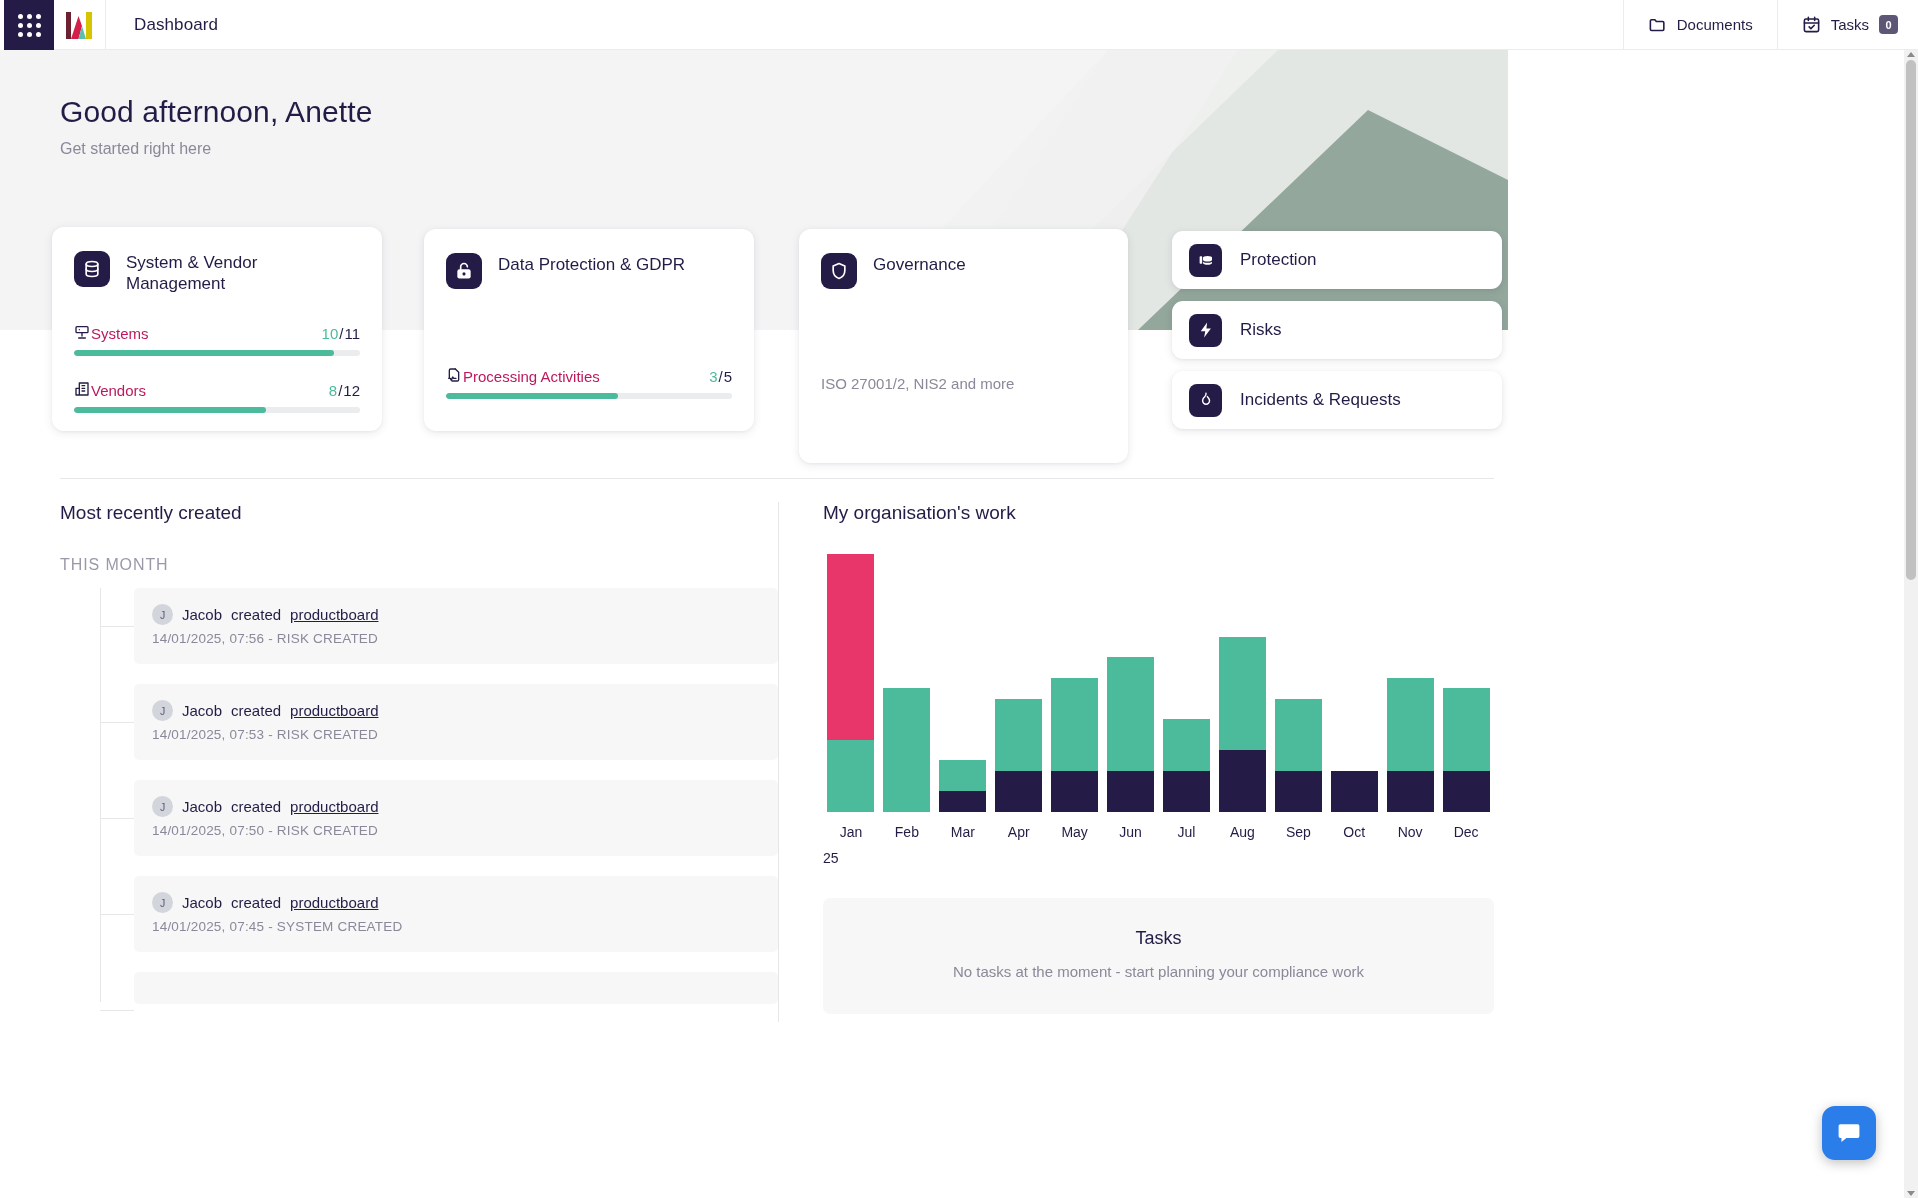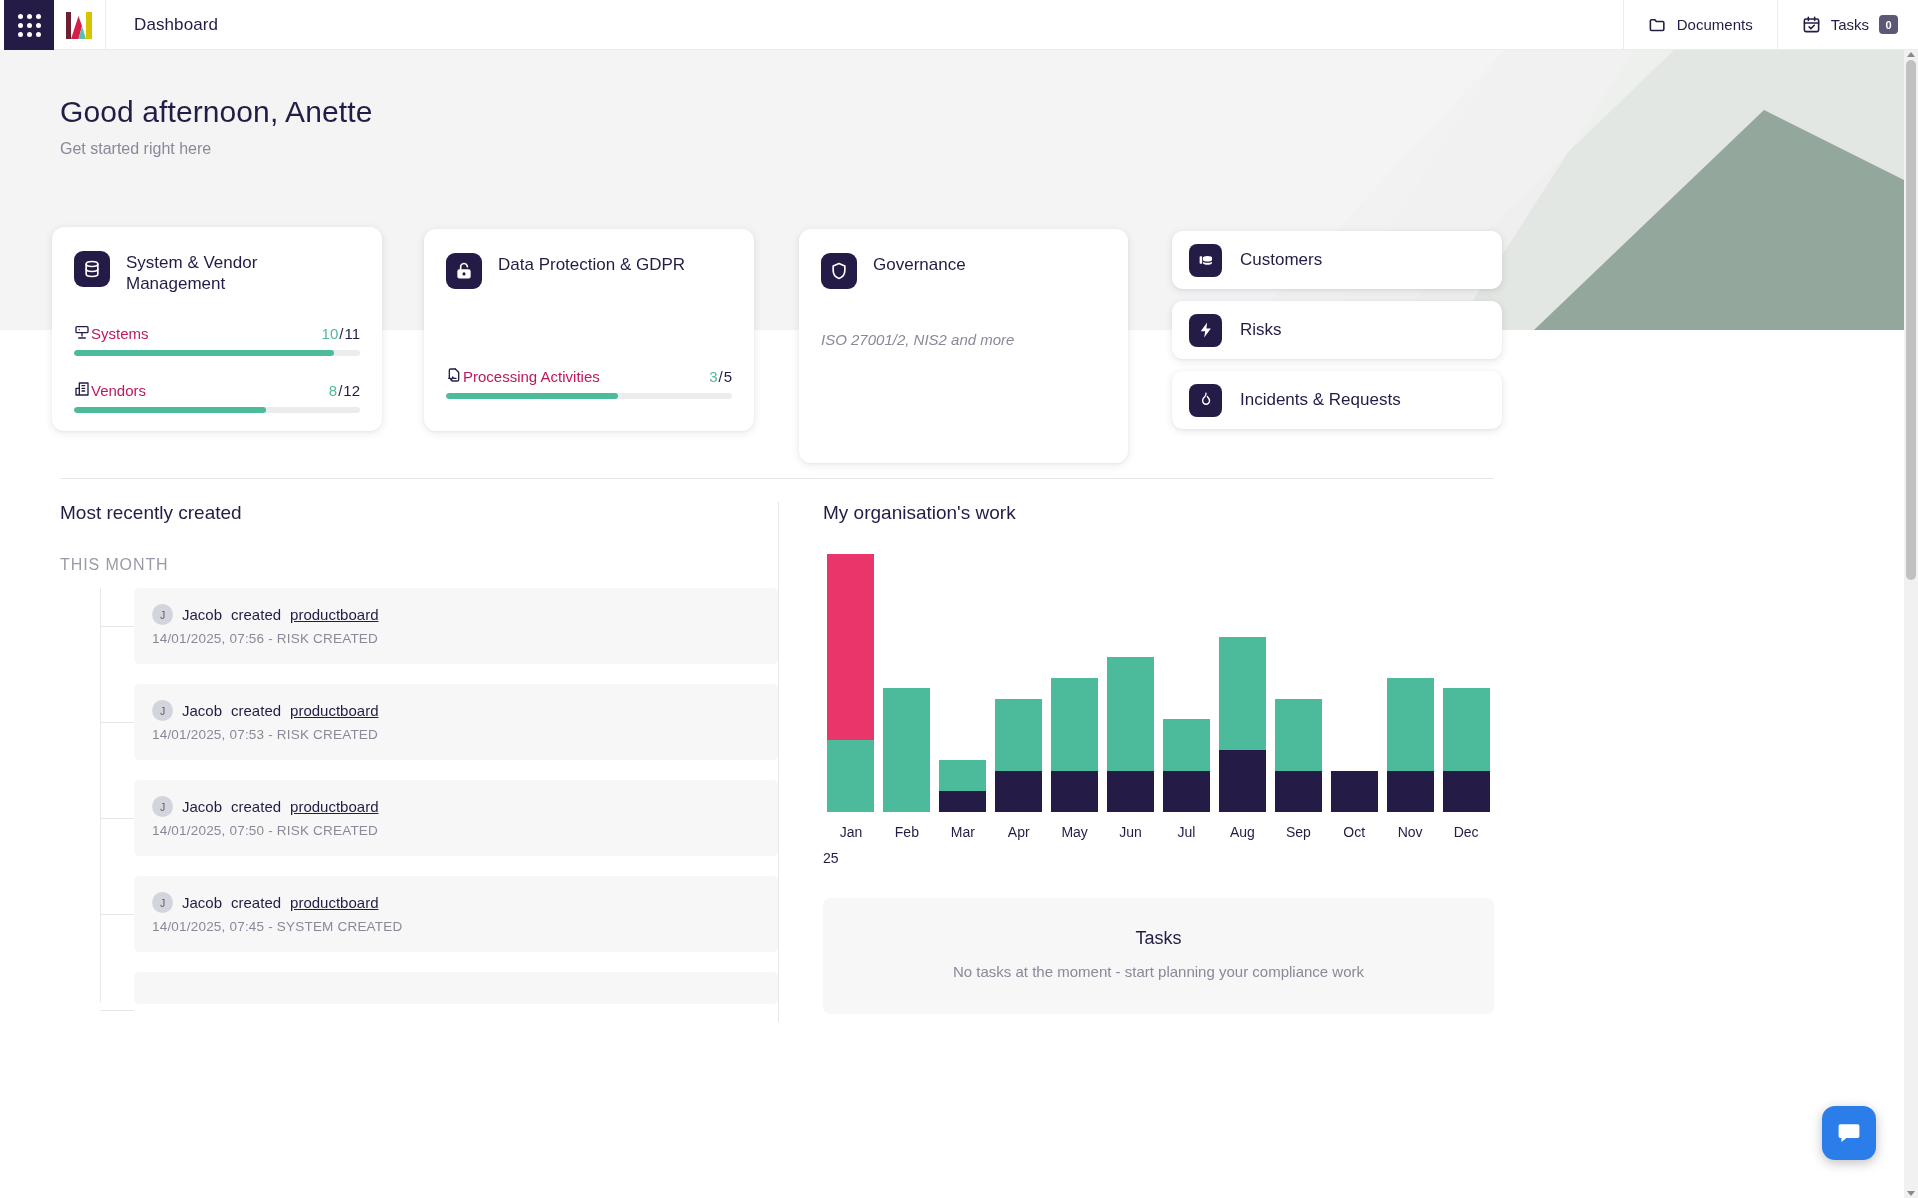--- a/index.html
+++ b/index.html
@@ -53,21 +53,21 @@
   .scrollbar-thumb {
     position: absolute; top: 10px; left: 2px; width: 10px; height: 520px;
     background: #c1c1c1; border-radius: 5px;
   }
   .sb-arrow { position: absolute; left: 3px; width: 0; height: 0; }
   .sb-arrow.up { top: 2px; border-left: 4px solid transparent; border-right: 4px solid transparent; border-bottom: 5px solid #8a8a8a; }
   .sb-arrow.down { bottom: 2px; border-left: 4px solid transparent; border-right: 4px solid transparent; border-top: 5px solid #8a8a8a; }
 
   
   .hero {
-    position: absolute; top: 50px; left: 0; width: 1904px; height: 280px;
+    position: absolute; top: 50px; left: 0; width: 1508px; height: 280px;
     background: #f4f4f5; overflow: hidden;
   }
   .hero-deco { position: absolute; top: 0; right: 0; width: 700px; height: 280px; }
   .hero h1 {
     position: absolute; left: 60px; top: 45px;
     font-size: 30px; font-weight: 400; color: #241c46; letter-spacing: .1px;
   }
   .hero-sub {
     position: absolute; left: 60px; top: 90px;
     font-size: 16px; color: #8b8899; font-weight: 400;
@@ -324,33 +324,33 @@
 
   <div class="tile tile-3">
     <div class="tile-head">
       <div class="tile-icon">
         <svg width="20" height="20" viewBox="0 0 24 24" fill="none" stroke="#ffffff" stroke-width="2" stroke-linejoin="round">
           <path d="M12 3l7 3v5.5c0 4.6-3 8.1-7 9.5-4-1.4-7-4.9-7-9.5V6z"></path>
         </svg>
       </div>
       <div class="tile-title">Governance</div>
     </div>
-    <div class="tile-note" style="margin-top:42px;font-style:italic;">ISO 27001/2, NIS2 and more</div>
+    <div class="tile-note" style="margin-top:86px;">ISO 27001/2, NIS2 and more</div>
   </div>
 
   <div class="pill" style="top:4px;">
     <div class="pill-icon">
       <svg width="18" height="18" viewBox="0 0 24 24" fill="none" stroke="#ffffff" stroke-width="1.8">
         <ellipse cx="14" cy="9" rx="6" ry="2.4" fill="#ffffff" stroke="none"></ellipse>
         <path d="M8 9v7c0 1.3 2.7 2.4 6 2.4s6-1.1 6-2.4V9" fill="#ffffff" stroke="none"></path>
         <path d="M8 12.5c0 1.3 2.7 2.4 6 2.4s6-1.1 6-2.4" stroke="#241c46"></path>
         <rect x="3.5" y="7" width="3.4" height="10" rx="1" fill="#ffffff" stroke="none"></rect>
       </svg>
     </div>
-    <div class="pill-label">Customers</div>
+    <div class="pill-label">Protection</div>
   </div>
 
   <div class="pill" style="top:74px;">
     <div class="pill-icon">
       <svg width="18" height="18" viewBox="0 0 24 24" fill="#ffffff">
         <polygon points="13.5,2 5,13.5 11,13.5 9.5,22 18.5,10 12.5,10"></polygon>
       </svg>
     </div>
     <div class="pill-label">Risks</div>
   </div>

